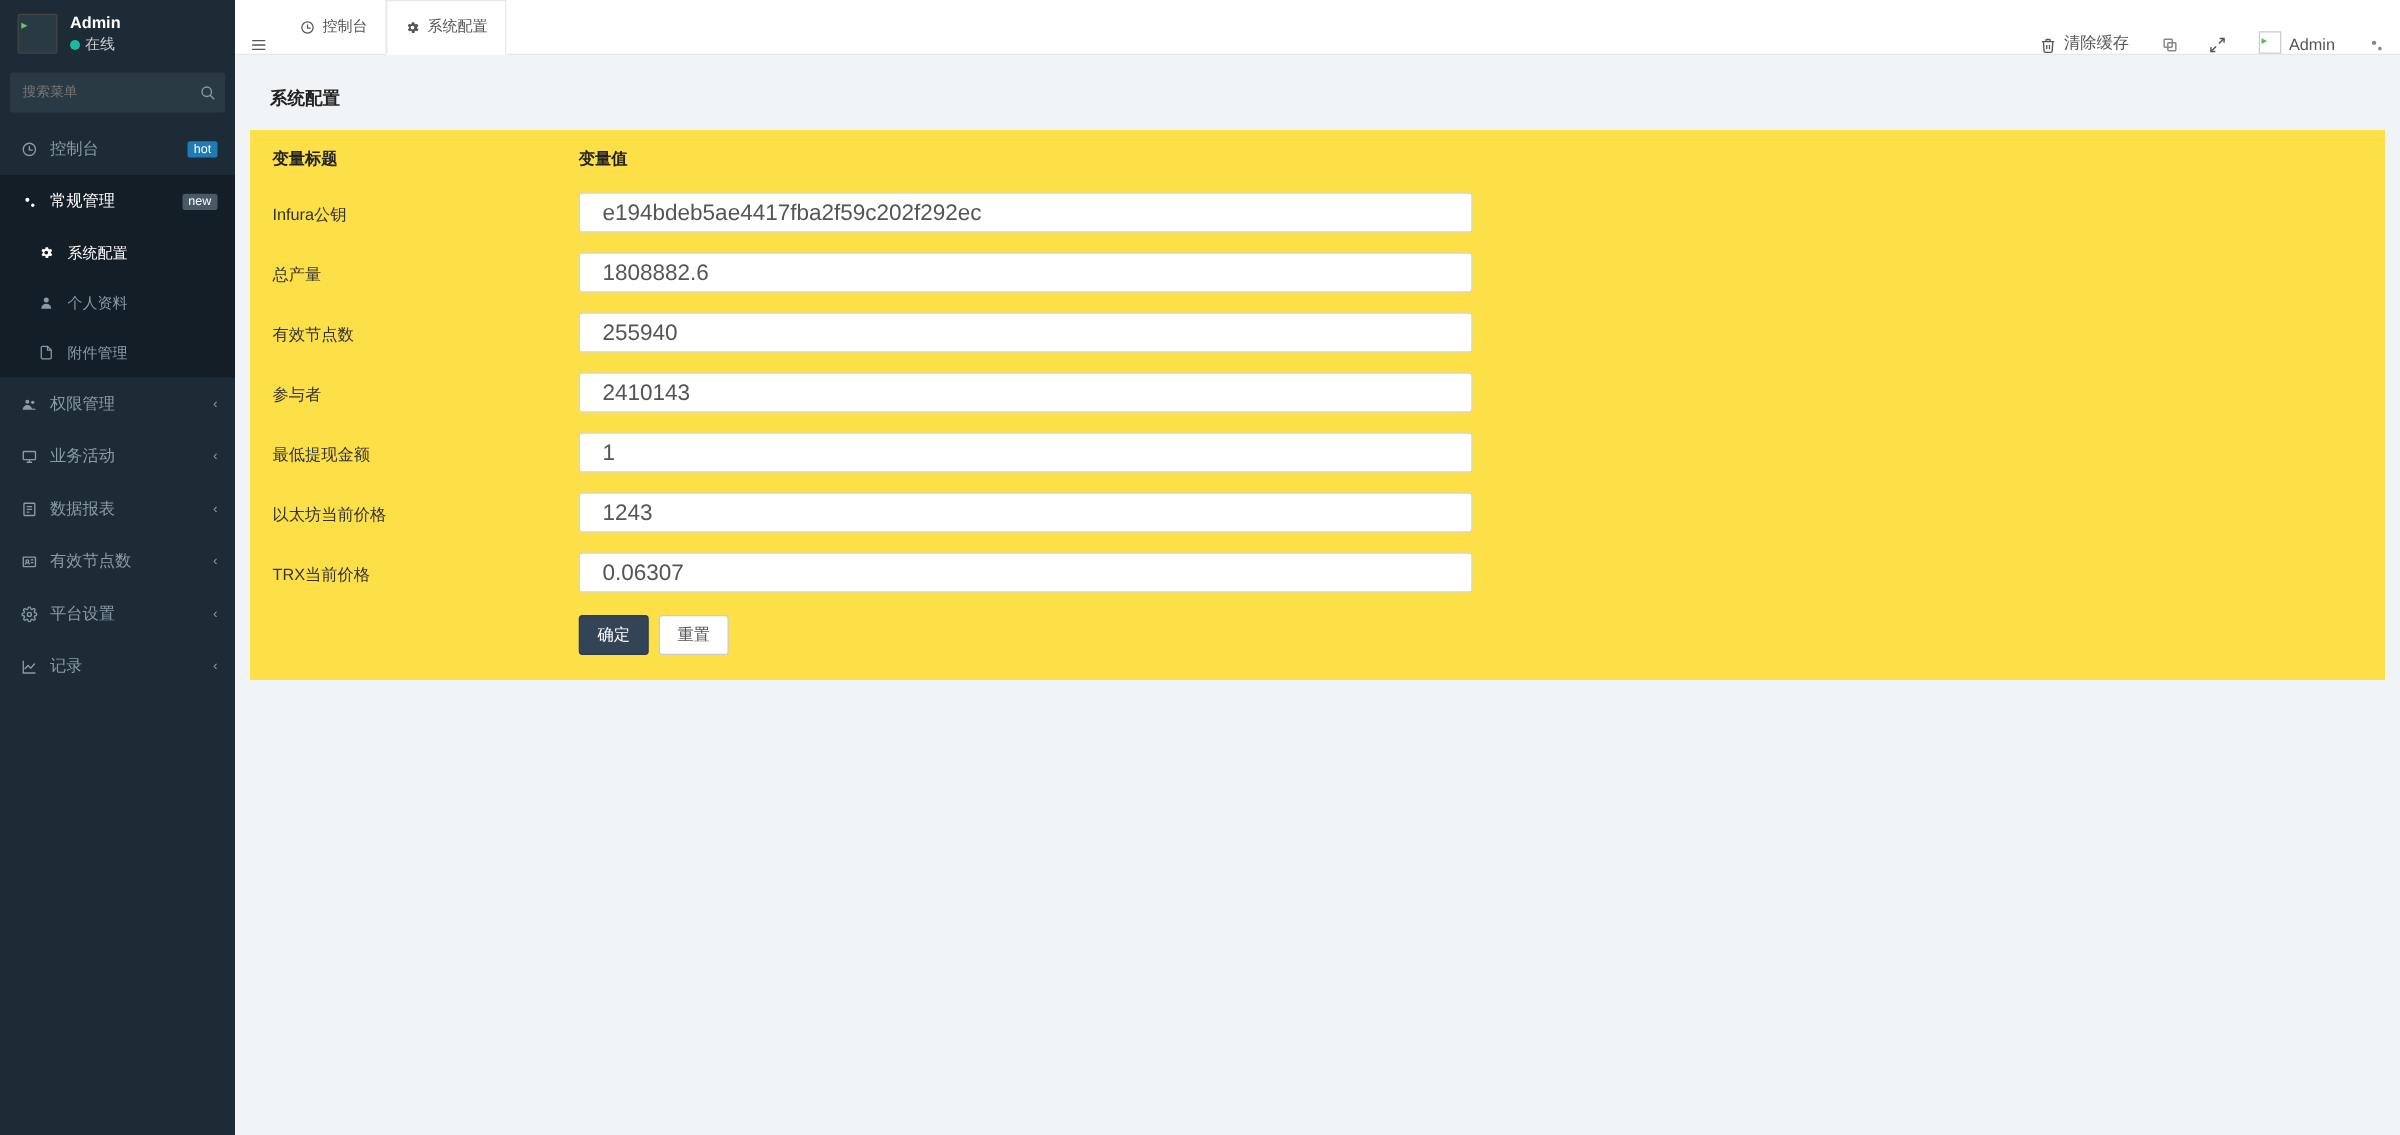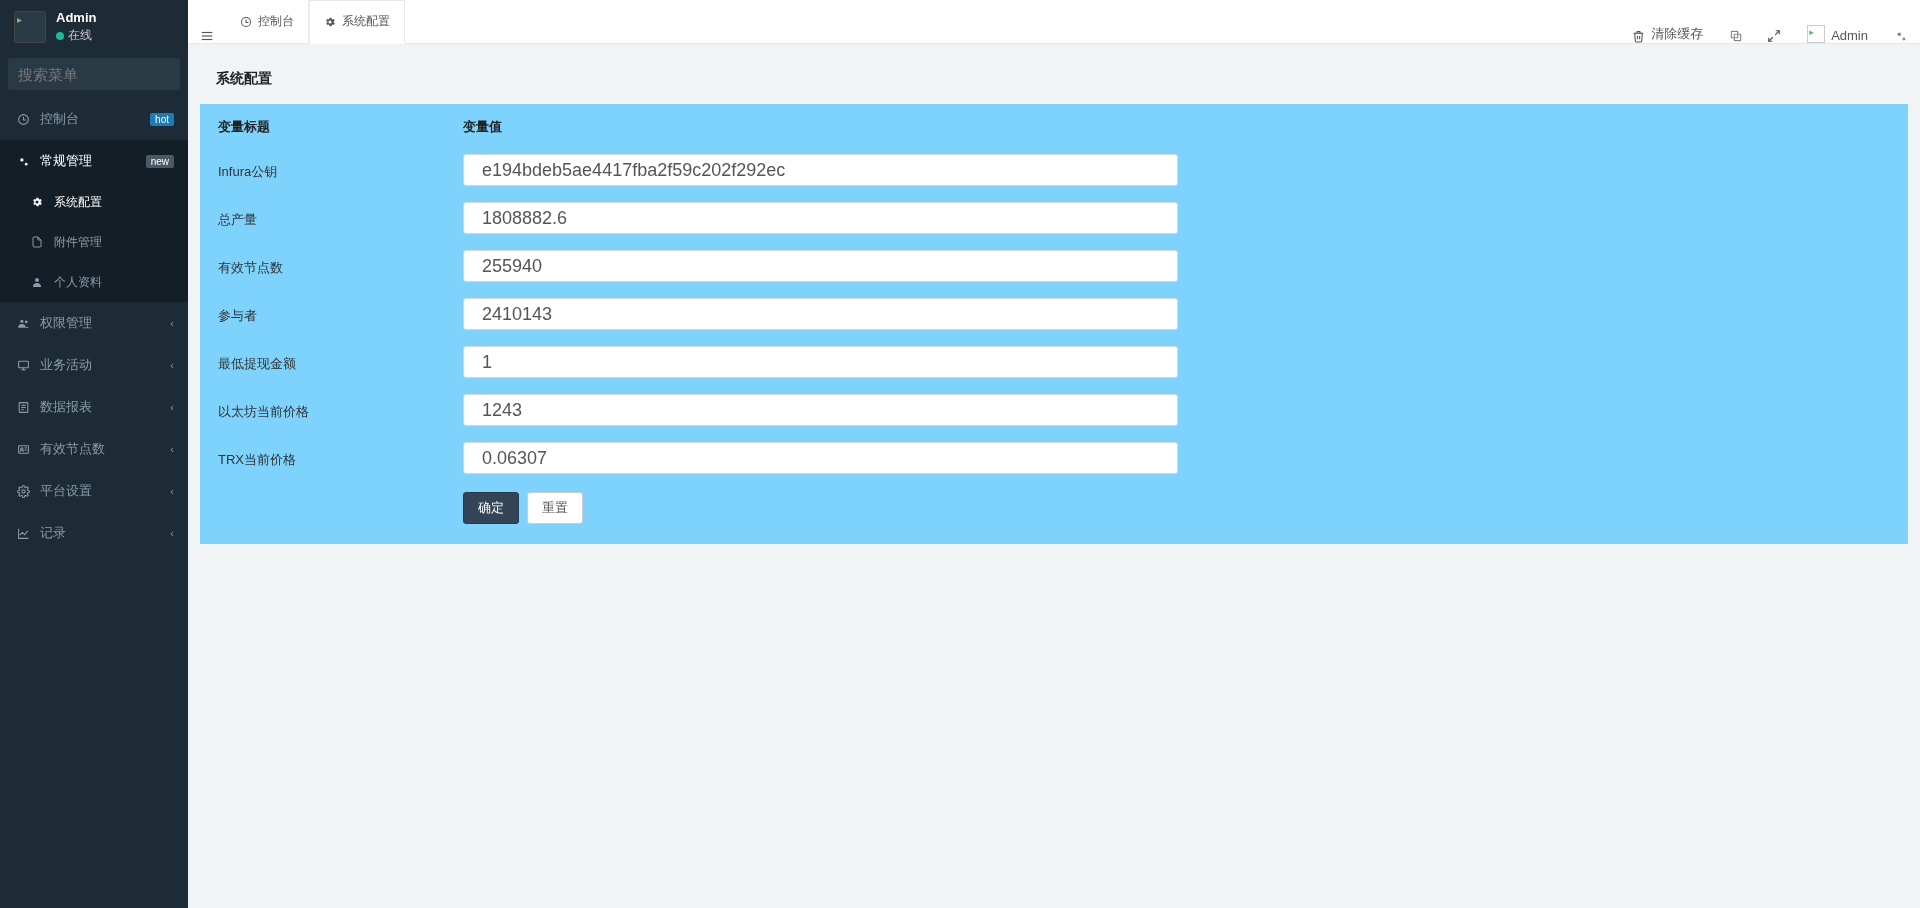--- a/index.html
+++ b/index.html
@@ -11,21 +11,21 @@
 .brand { color: #fff; font-size: 18px; font-weight: 500; text-align: center; padding: 12px 0; }
 .user-block { display: flex; align-items: center; padding: 10px 14px 14px; gap: 10px; }
 .avatar-sm { width: 32px; height: 32px; border: 1px solid #444; border-radius: 2px; background: #2a3a45; display: flex; align-items: flex-start; justify-content: flex-start; font-size: 10px; color: #8a9ba8; overflow: hidden; }
 .avatar-sm::before { content: "▸"; font-size: 10px; color: #6fbf6f; margin: 2px; }
 .user-info .name { color: #fff; font-weight: 700; font-size: 13px; }
 .user-info .status { font-size: 12px; color: #ccc; margin-top: 2px; }
 .status .dot { display: inline-block; width: 8px; height: 8px; background: #18bc9c; border-radius: 50%; margin-right: 4px; vertical-align: middle; }
 
 .search-wrap { padding: 0 8px 8px; }
 .search-box { display: flex; align-items: center; background: #2a3a45; border-radius: 2px; height: 32px; padding: 0 10px; }
-.search-box input { flex: 1; background: transparent; border: none; outline: none; color: #8a9ba8; font-size: 15px; }
+.search-box input { flex: 1; background: transparent; border: none; outline: none; color: #8a9ba8; font-size: 11px; }
 .search-box .icon { color: #8a9ba8; font-size: 13px; }
 
 .nav { list-style: none; }
 .nav li { display: flex; align-items: center; padding: 0 14px; height: 42px; cursor: pointer; color: #8a9ba8; position: relative; }
 .nav li.active { background: #3a57e8; color: #fff; }
 .nav li.active-dark { background: #131e26; color: #fff; }
 .nav li.sub { background: #131e26; padding-left: 28px; font-size: 12px; height: 40px; }
 .nav .nav-icon { width: 18px; display: inline-flex; justify-content: center; margin-right: 8px; font-size: 13px; }
 .nav .label { flex: 1; }
 .nav .badge { font-size: 10px; padding: 1px 5px; border-radius: 2px; color: #fff; }
@@ -48,21 +48,21 @@
 .content { padding: 12px; }
 .panel { background: #f1f4f6; }
 .panel-head { padding: 14px 16px 10px; }
 .panel-head h3 { font-size: 14px; font-weight: 700; color: #222; margin-bottom: 6px; }
 .panel-head p { font-size: 12px; color: #555; }
 
 .cfg-tabs { display: flex; gap: 0; margin: 8px 0 0 16px; }
 .cfg-tabs .cfg-tab { padding: 10px 18px; background: #eaedef; color: #666; font-size: 13px; cursor: pointer; }
 .cfg-tabs .cfg-tab.active { background: #fff; color: #333; }
 
-.form-panel { background: #7dd3fc; padding: 14px 18px 20px; margin: 0 0 4px 0; }
+.form-panel { background: #fde047; padding: 14px 18px 20px; margin: 0 0 4px 0; }
 .form-head { display: flex; font-weight: 700; font-size: 13px; color: #222; margin-bottom: 10px; }
 .col-label { width: 245px; padding-right: 10px; }
 .col-value { flex: 1; }
 
 .form-row { display: flex; align-items: center; padding: 8px 0; }
 .form-row .lbl { width: 245px; font-size: 13px; color: #333; padding-right: 10px; padding-top: 4px; }
 .form-row .ctrl { flex: 1; max-width: 715px; }
 .form-row input[type=text] { width: 100%; height: 32px; border: 1px solid #d6d6d6; border-radius: 3px; padding: 0 18px; font-size: 18px; color: #555; outline: none; }
 
 .actions { display: flex; gap: 8px; margin-top: 10px; margin-left: 245px; }
@@ -119,35 +119,35 @@
       <li class="sub active">
         <span class="nav-icon">
             <svg width="12" height="12" viewBox="0 0 24 24" fill="currentColor">
               <path d="M19.4 13a7.5 7.5 0 0 0 0-2l2.1-1.6-2-3.4-2.5 1a7.6 7.6 0 0 0-1.7-1l-.4-2.6h-4l-.4 2.6a7.6 7.6 0 0 0-1.7 1l-2.5-1-2 3.4L6.6 11a7.5 7.5 0 0 0 0 2l-2.1 1.6 2 3.4 2.5-1a7.6 7.6 0 0 0 1.7 1l.4 2.6h4l.4-2.6a7.6 7.6 0 0 0 1.7-1l2.5 1 2-3.4zM12 15a3 3 0 1 1 3-3 3 3 0 0 1-3 3z"></path>
             </svg>
           </span>
         <span class="label">系统配置</span>
       </li>
       <li class="sub">
         <span class="nav-icon">
+            <svg width="12" height="12" viewBox="0 0 24 24" fill="currentColor">
+              <circle cx="12" cy="8" r="4"></circle>
+              <path d="M4 22a8 8 0 0 1 16 0z"></path>
+            </svg>
+          </span>
+        <span class="label">个人资料</span>
+      </li>
+      <li class="sub">
+        <span class="nav-icon">
             <svg width="12" height="12" viewBox="0 0 24 24" fill="none" stroke="currentColor" stroke-width="2">
               <path d="M14 2H6a2 2 0 0 0-2 2v16a2 2 0 0 0 2 2h12a2 2 0 0 0 2-2V8z"></path>
               <polyline points="14 2 14 8 20 8"></polyline>
             </svg>
           </span>
         <span class="label">附件管理</span>
-      </li>
-      <li class="sub">
-        <span class="nav-icon">
-            <svg width="12" height="12" viewBox="0 0 24 24" fill="currentColor">
-              <circle cx="12" cy="8" r="4"></circle>
-              <path d="M4 22a8 8 0 0 1 16 0z"></path>
-            </svg>
-          </span>
-        <span class="label">个人资料</span>
       </li>
       <li>
         <span class="nav-icon">
             <svg width="13" height="13" viewBox="0 0 24 24" fill="currentColor">
               <circle cx="9" cy="8" r="3"></circle>
               <circle cx="17" cy="9" r="2.5"></circle>
               <path d="M2 20a7 7 0 0 1 14 0zM14 20a5 5 0 0 1 8 0z"></path>
             </svg>
           </span>
         <span class="label">权限管理</span>

